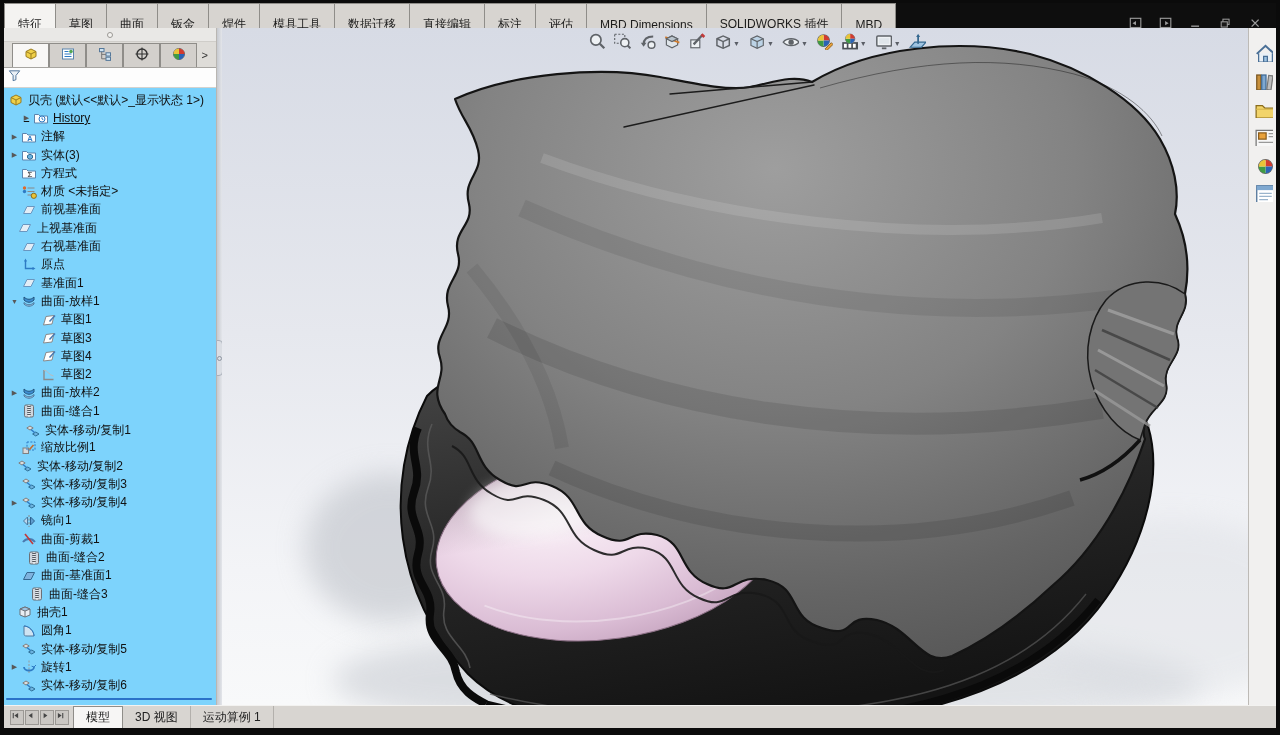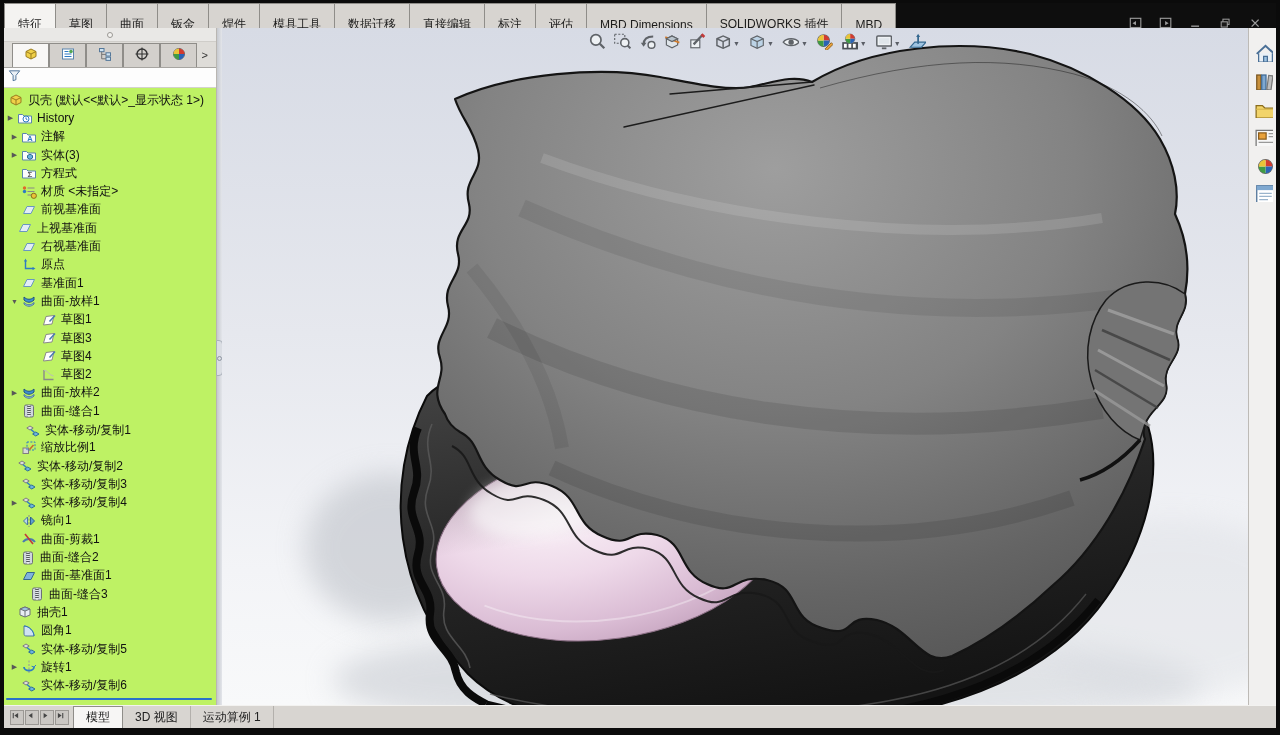--- a/index.html
+++ b/index.html
@@ -21,21 +21,21 @@
   
   .lpanel{width:213px;background:#ffffff;display:flex;flex-direction:column;border-right:1px solid #b9b6b2;}
   .lgrip{height:14px;background:#e9e8e6;display:flex;align-items:center;justify-content:center;border-bottom:1px solid #cfcdc9;}
   .lgrip .dot{width:6px;height:6px;border-radius:50%;border:1px solid #9a9894;background:#f4f3f1;}
   .ptabs{height:26px;background:#dedcd8;display:flex;align-items:flex-end;padding-left:8px;border-bottom:1px solid #a7a5a1;}
   .ptab{width:37px;height:24px;display:flex;align-items:center;justify-content:center;background:#d3d0cc;
         border:1px solid #8f8d89;border-bottom:none;cursor:pointer;}
   .ptab.active{background:#f8f7f6;}
   .ptabs .chev{margin-left:auto;margin-right:8px;align-self:center;font-size:11px;color:#333;cursor:pointer;}
   .filterrow{height:20px;background:#fdfdfd;border-bottom:1px solid #d4d2ce;display:flex;align-items:center;padding-left:3px;}
-  .tree{flex:1;overflow:hidden;padding-top:3px;background:#bef264;}
+  .tree{flex:1;overflow:hidden;padding-top:3px;background:#7dd3fc;}
   .trow{height:18.3px;display:flex;align-items:center;font-size:12px;color:#111;white-space:nowrap;cursor:default;}
   .trow .arr{width:13px;text-align:center;font-size:7px;color:#585858;flex:none;}
   .trow .ticon{width:16px;height:16px;flex:none;margin-right:4px;display:flex;align-items:center;justify-content:center;}
   .rollback{height:2px;background:#2a72c9;margin:3px 4px 0 2px;border-radius:1px;}
 
   
   .splitter{width:5px;background:linear-gradient(90deg,#c6c9cf,#e3e5ea);position:relative;cursor:ew-resize;}
   .splitter .handle{position:absolute;left:-1px;top:312px;width:7px;height:36px;background:#dadde3;border:1px solid #aab0ba;border-radius:0 4px 4px 0;display:flex;align-items:center;justify-content:center;}
   .splitter .handle .dot{width:5px;height:5px;border-radius:50%;border:1px solid #8d94a0;}
 
@@ -164,21 +164,21 @@
       <div class="tree" id="tree">
           <div class="trow" style="padding-left: 4px;">
             <span class="ticon">
               <svg width="16" height="16" viewBox="0 0 16 16">
                 <path d="M3 5.5 L8 3 13 5.5 V10.5 L8 13 3 10.5 Z" fill="#f0d048" stroke="#9a7c1f"></path>
                 <path d="M3 5.5 L8 8 13 5.5 M8 8 V13" fill="none" stroke="#9a7c1f"></path>
               </svg>
             </span>
             <span>贝壳 (默认&lt;&lt;默认&gt;_显示状态 1&gt;)</span>
           </div>
-          <div class="trow" style="padding-left: 0;">
+          <div class="trow" style="padding-left: 16px; text-decoration: underline;">
             <span class="arr">▶</span>
             <span class="ticon">
               <svg width="16" height="16" viewBox="0 0 16 16">
                 <path d="M1.5 4.5 h4 l1.5 1.5 h7.5 v7 h-13 Z" fill="#fdfdfd" stroke="#5b84ad"></path>
                 <circle cx="9" cy="9" r="3" fill="#fff" stroke="#2e7bc4"></circle>
                 <path d="M9 7.4 V9 L10.4 9.8" stroke="#2e7bc4" fill="none"></path>
               </svg>
             </span>
             <span>History</span>
           </div>
@@ -411,21 +411,21 @@
           <div class="trow" style="padding-left: 4px;">
             <span class="arr"></span>
             <span class="ticon">
               <svg width="16" height="16" viewBox="0 0 16 16">
                 <path d="M2 11 C5 7 11 7 14 11" fill="none" stroke="#4a7ab0" stroke-width="2"></path>
                 <path d="M4 3 L12 13" stroke="#c23a3a" stroke-width="1.6"></path>
               </svg>
             </span>
             <span>曲面-剪裁1</span>
           </div>
-          <div class="trow" style="padding-left: 3px;">
+          <div class="trow" style="padding-left: 9px;">
             <span class="arr"></span>
             <span class="ticon">
               <svg width="16" height="16" viewBox="0 0 16 16">
                 <rect x="3.5" y="2" width="9" height="12" rx="1.5" fill="#cfd6dd" stroke="#6b7077"></rect>
                 <path d="M8 2 v12" stroke="#fff"></path>
                 <path d="M6.2 3.5 h3.6 M6.2 5.5 h3.6 M6.2 7.5 h3.6 M6.2 9.5 h3.6 M6.2 11.5 h3.6" stroke="#565b61"></path>
               </svg>
             </span>
             <span>曲面-缝合2</span>
           </div>

